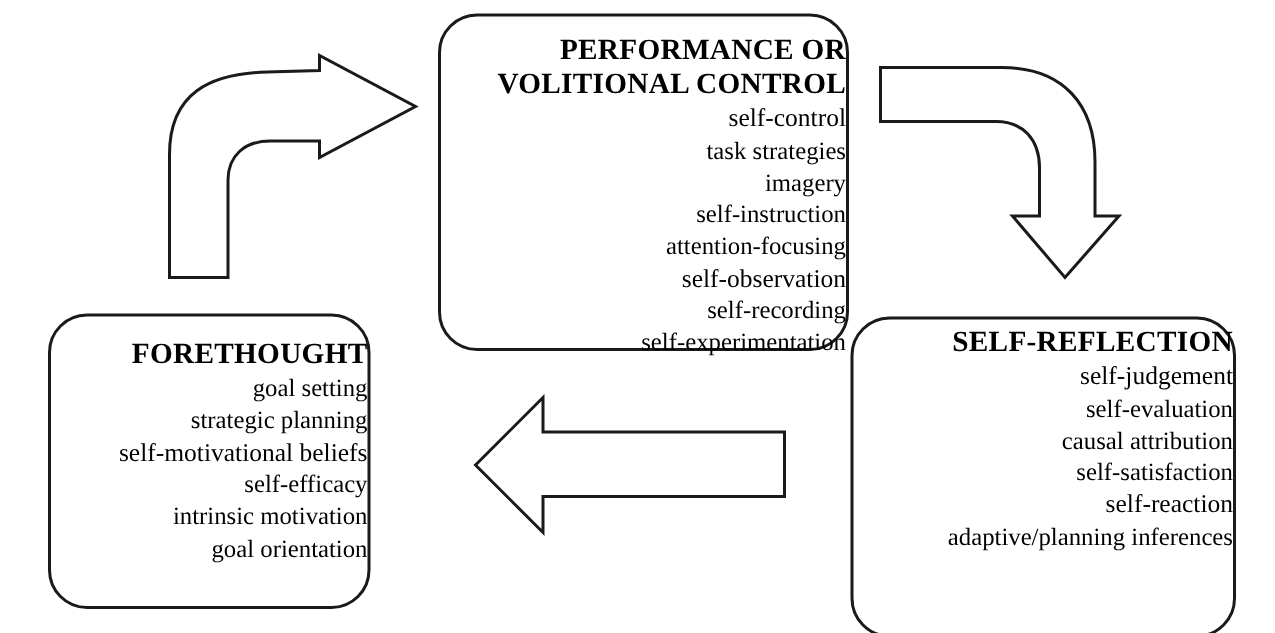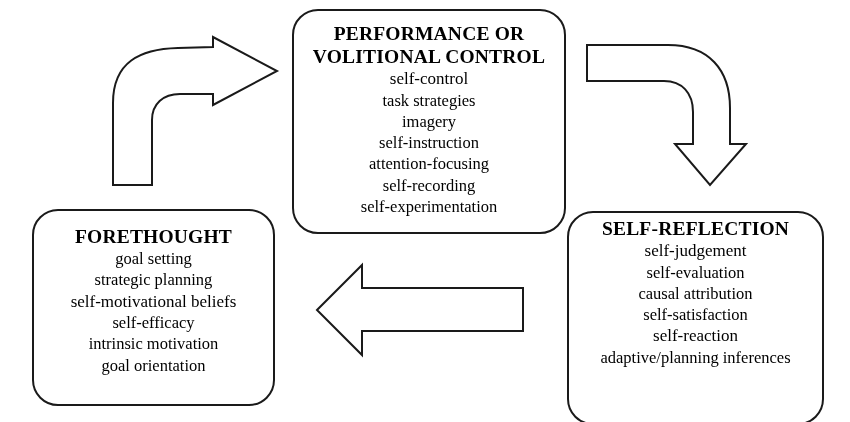--- a/index.html
+++ b/index.html
@@ -18,37 +18,38 @@
     border:2px solid #1a1a1a;
     border-radius:26px;
     background:#ffffff;
     text-align:center;
     color:#000000;
   }
   .box .line{
     font-size:16.5px;
     line-height:21.3px;
     white-space:nowrap;
+    text-align:right;
   }
   .box .line.head{
     font-weight:bold;
     font-size:19.5px;
     line-height:23px;
     letter-spacing:0.2px;
   }
   .box .line.sub{
     font-weight:normal;
     font-size:17px;
     line-height:21.5px;
   }
 
   
   #box-performance{left:292px;top:9px;width:274px;height:225px;padding-top:11px;}
   #box-reflection{left:567px;top:211px;width:257px;height:214px;padding-top:4px;}
-  #box-forethought{left:32px;top:209px;width:243px;height:197px;padding-top:14px;}
+  #box-forethought{left:32px;top:209px;width:215px;height:197px;padding-top:14px;}
 
   
   svg.arrow{position:absolute;overflow:visible;}
   svg.arrow path{fill:#ffffff;stroke:#1a1a1a;stroke-width:2;stroke-linejoin:miter;}
   #arrow-fore-to-perf{left:0;top:0;}
   #arrow-perf-to-refl{left:0;top:0;}
   #arrow-refl-to-fore{left:0;top:0;}
 </style>
 </head>
 <body>
@@ -100,20 +101,21 @@
   </svg>
 
   <div class="box" id="box-performance">
     <div class="line head">PERFORMANCE OR</div>
     <div class="line head">VOLITIONAL CONTROL</div>
     <div class="line sub">self-control</div>
     <div class="line">task strategies</div>
     <div class="line">imagery</div>
     <div class="line">self-instruction</div>
     <div class="line">attention-focusing</div>
+    <div class="line sub">self-observation</div>
     <div class="line">self-recording</div>
     <div class="line">self-experimentation</div>
   </div>
 
   <div class="box" id="box-reflection">
     <div class="line head">SELF-REFLECTION</div>
     <div class="line sub">self-judgement</div>
     <div class="line">self-evaluation</div>
     <div class="line">causal attribution</div>
     <div class="line">self-satisfaction</div>

